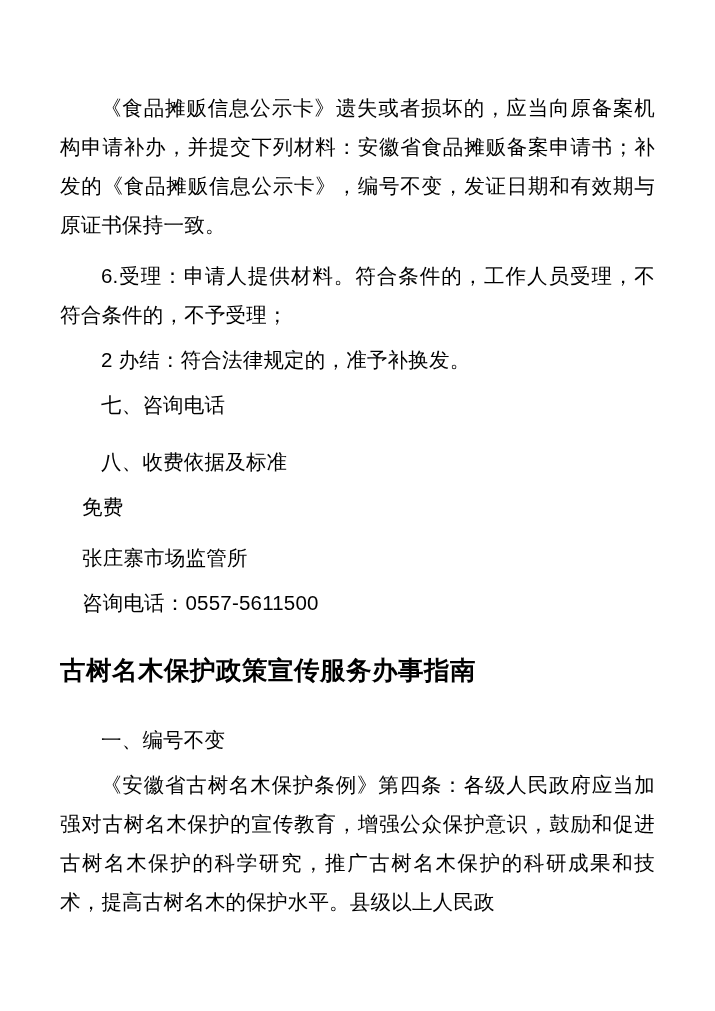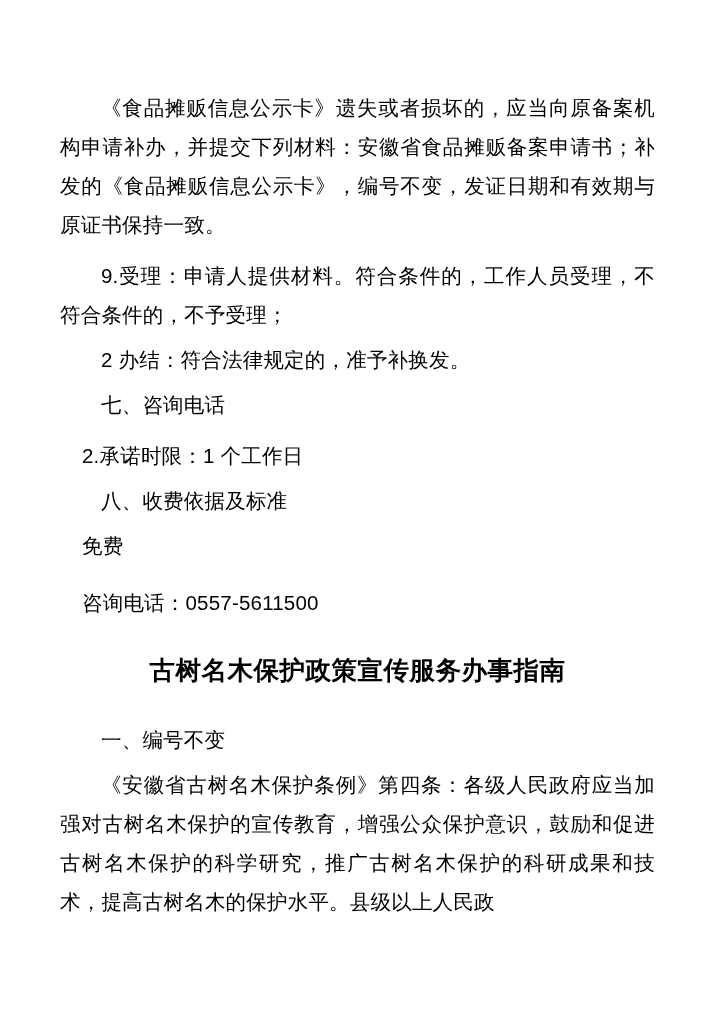--- a/index.html
+++ b/index.html
@@ -32,60 +32,60 @@
   .indent-1 {
     text-indent: 41px;
   }
   .indent-half {
     text-indent: 22px;
   }
   .heading {
     font-size: 25.5px;
     line-height: 40px;
     font-weight: bold;
-    text-align: center;
+    text-align: left;
     margin: 0;
     letter-spacing: 0.5px;
   }
   .gap-sm { height: 6px; }
   .gap-md { height: 28px; }
   .gap-lg { height: 30px; }
 </style>
 </head>
 <body>
 
 <div class="page">
 
   <p class="para indent-1">《食品摊贩信息公示卡》遗失或者损坏的，应当向原备案机构申请补办，并提交下列材料：安徽省食品摊贩备案申请书；补发的《食品摊贩信息公示卡》，编号不变，发证日期和有效期与原证书保持一致。</p>
   <div class="gap-sm"></div>
 
   <div class="gap-sm"></div>
 
-  <p class="para indent-1">9.受理：申请人提供材料。符合条件的，工作人员受理，不符合条件的，不予受理；</p>
+  <p class="para indent-1">6.受理：申请人提供材料。符合条件的，工作人员受理，不符合条件的，不予受理；</p>
   <div class="gap-sm"></div>
 
   <p class="para indent-1">2 办结：符合法律规定的，准予补换发。</p>
   <div class="gap-sm"></div>
 
   <p class="para indent-1">七、咨询电话</p>
   <div class="gap-sm"></div>
 
   <div class="gap-sm"></div>
 
-  <p class="para indent-half">2.承诺时限：1 个工作日</p>
   <div class="gap-sm"></div>
 
   <p class="para indent-1">八、收费依据及标准</p>
   <div class="gap-sm"></div>
 
   <p class="para indent-half">免费</p>
   <div class="gap-sm"></div>
 
   <div class="gap-sm"></div>
 
+  <p class="para indent-half">张庄寨市场监管所</p>
   <div class="gap-sm"></div>
 
   <p class="para indent-half">咨询电话：0557-5611500</p>
 
   <div class="gap-md"></div>
 
   <h1 class="heading">古树名木保护政策宣传服务办事指南</h1>
 
   <div class="gap-lg"></div>
 

